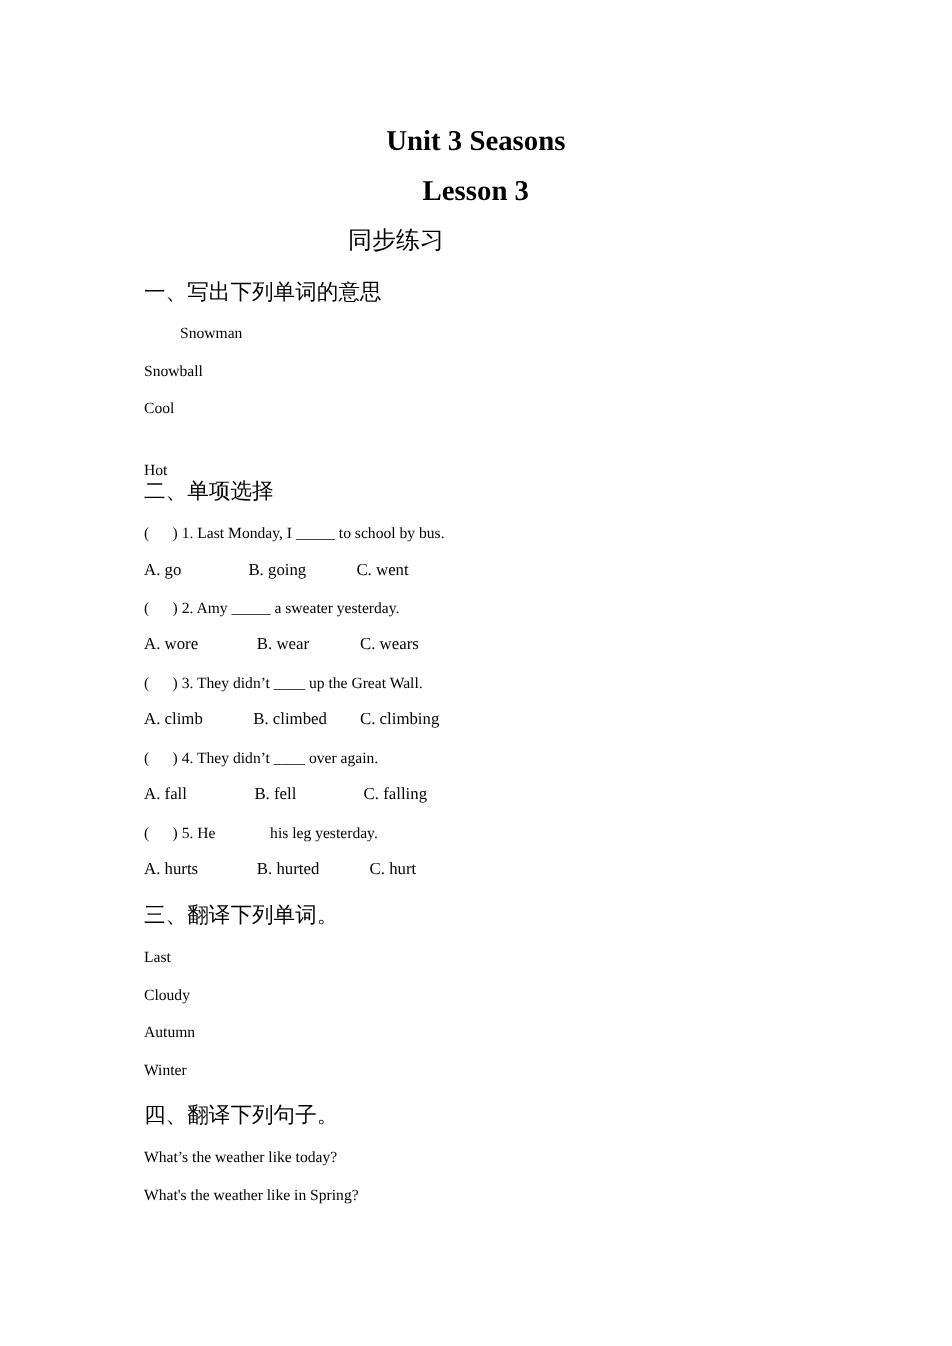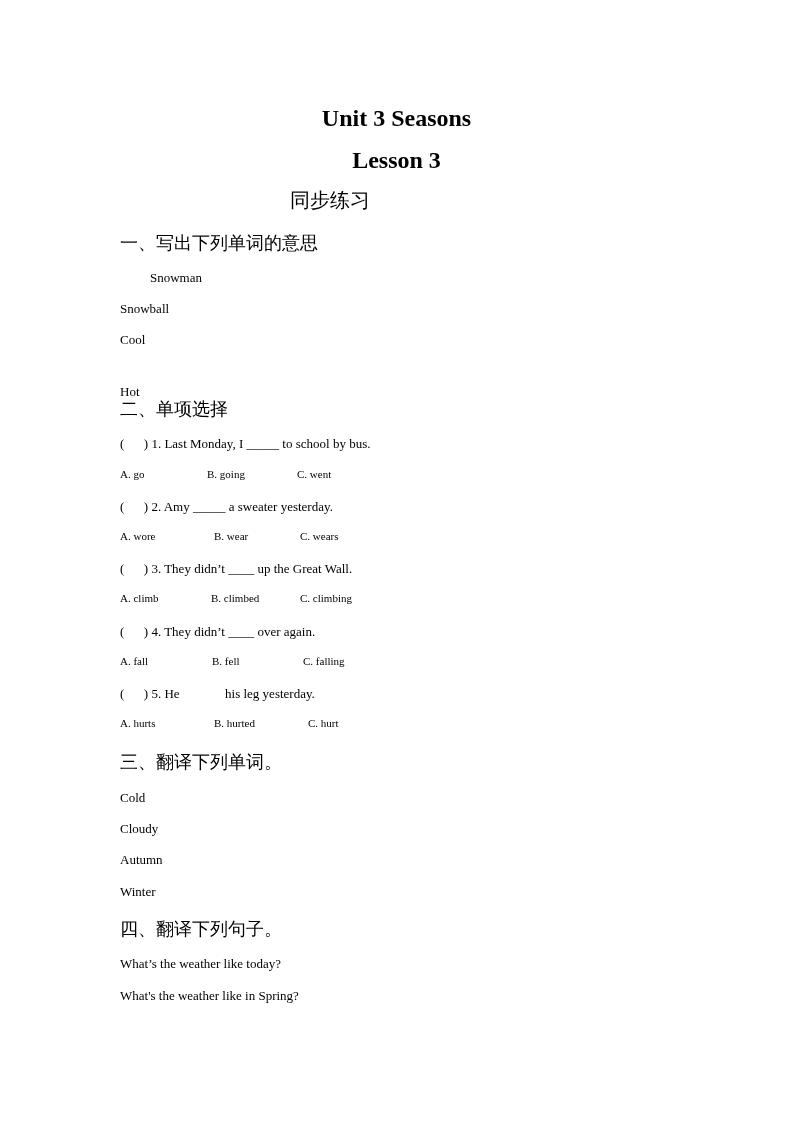--- a/index.html
+++ b/index.html
@@ -3,21 +3,21 @@
   <meta charset="utf-8">
   <style>
     html, body { margin: 0; padding: 0; background: #ffffff; }
     body { width: 793px; height: 1122px; position: relative; overflow: hidden;
       font-family: "Liberation Serif", "DejaVu Serif", serif; color: #000; }
     .abs { position: absolute; white-space: pre; }
     .title { font-weight: bold; font-size: 24px; left: 0; width: 793px; text-align: center; }
     .subtitle-cn { font-size: 20px; left: 0; width: 660px; text-align: center; font-family: "DejaVu Sans", sans-serif; }
     .heading { font-size: 18px; left: 120px; font-family: "DejaVu Sans", sans-serif; }
     .line { font-size: 13px; left: 120px; }
-    .opt { font-size: 11px; }
+    .opt { font-size: 14px; }
   </style>
 </head>
 <body>
 
 <div>
   <div class="abs title" style="top:105px;">Unit 3 Seasons</div>
   <div class="abs title" style="top:147px;">Lesson 3</div>
   <div class="abs subtitle-cn" style="top:187px;">同步练习</div>
 
   <div class="abs heading" style="top:231px;">一、写出下列单词的意思</div>
@@ -47,21 +47,21 @@
   <div class="abs opt" style="top:655px; left:120px;">A. fall</div>
   <div class="abs opt" style="top:655px; left:212px;">B. fell</div>
   <div class="abs opt" style="top:655px; left:303px;">C. falling</div>
 
   <div class="abs line" style="top:686px;">(      ) 5. He              his leg yesterday.</div>
   <div class="abs opt" style="top:717px; left:120px;">A. hurts</div>
   <div class="abs opt" style="top:717px; left:214px;">B. hurted</div>
   <div class="abs opt" style="top:717px; left:308px;">C. hurt</div>
 
   <div class="abs heading" style="top:750px;">三、翻译下列单词。</div>
-  <div class="abs line" style="top:790px;">Cold</div>
+  <div class="abs line" style="top:790px;">Last</div>
   <div class="abs line" style="top:821px;">Cloudy</div>
   <div class="abs line" style="top:852px;">Autumn</div>
   <div class="abs line" style="top:884px;">Winter</div>
 
   <div class="abs heading" style="top:917px;">四、翻译下列句子。</div>
   <div class="abs line" style="top:956px;">What’s the weather like today?</div>
   <div class="abs line" style="top:988px;">What's the weather like in Spring?</div>
 </div>
 
 </body></html>

